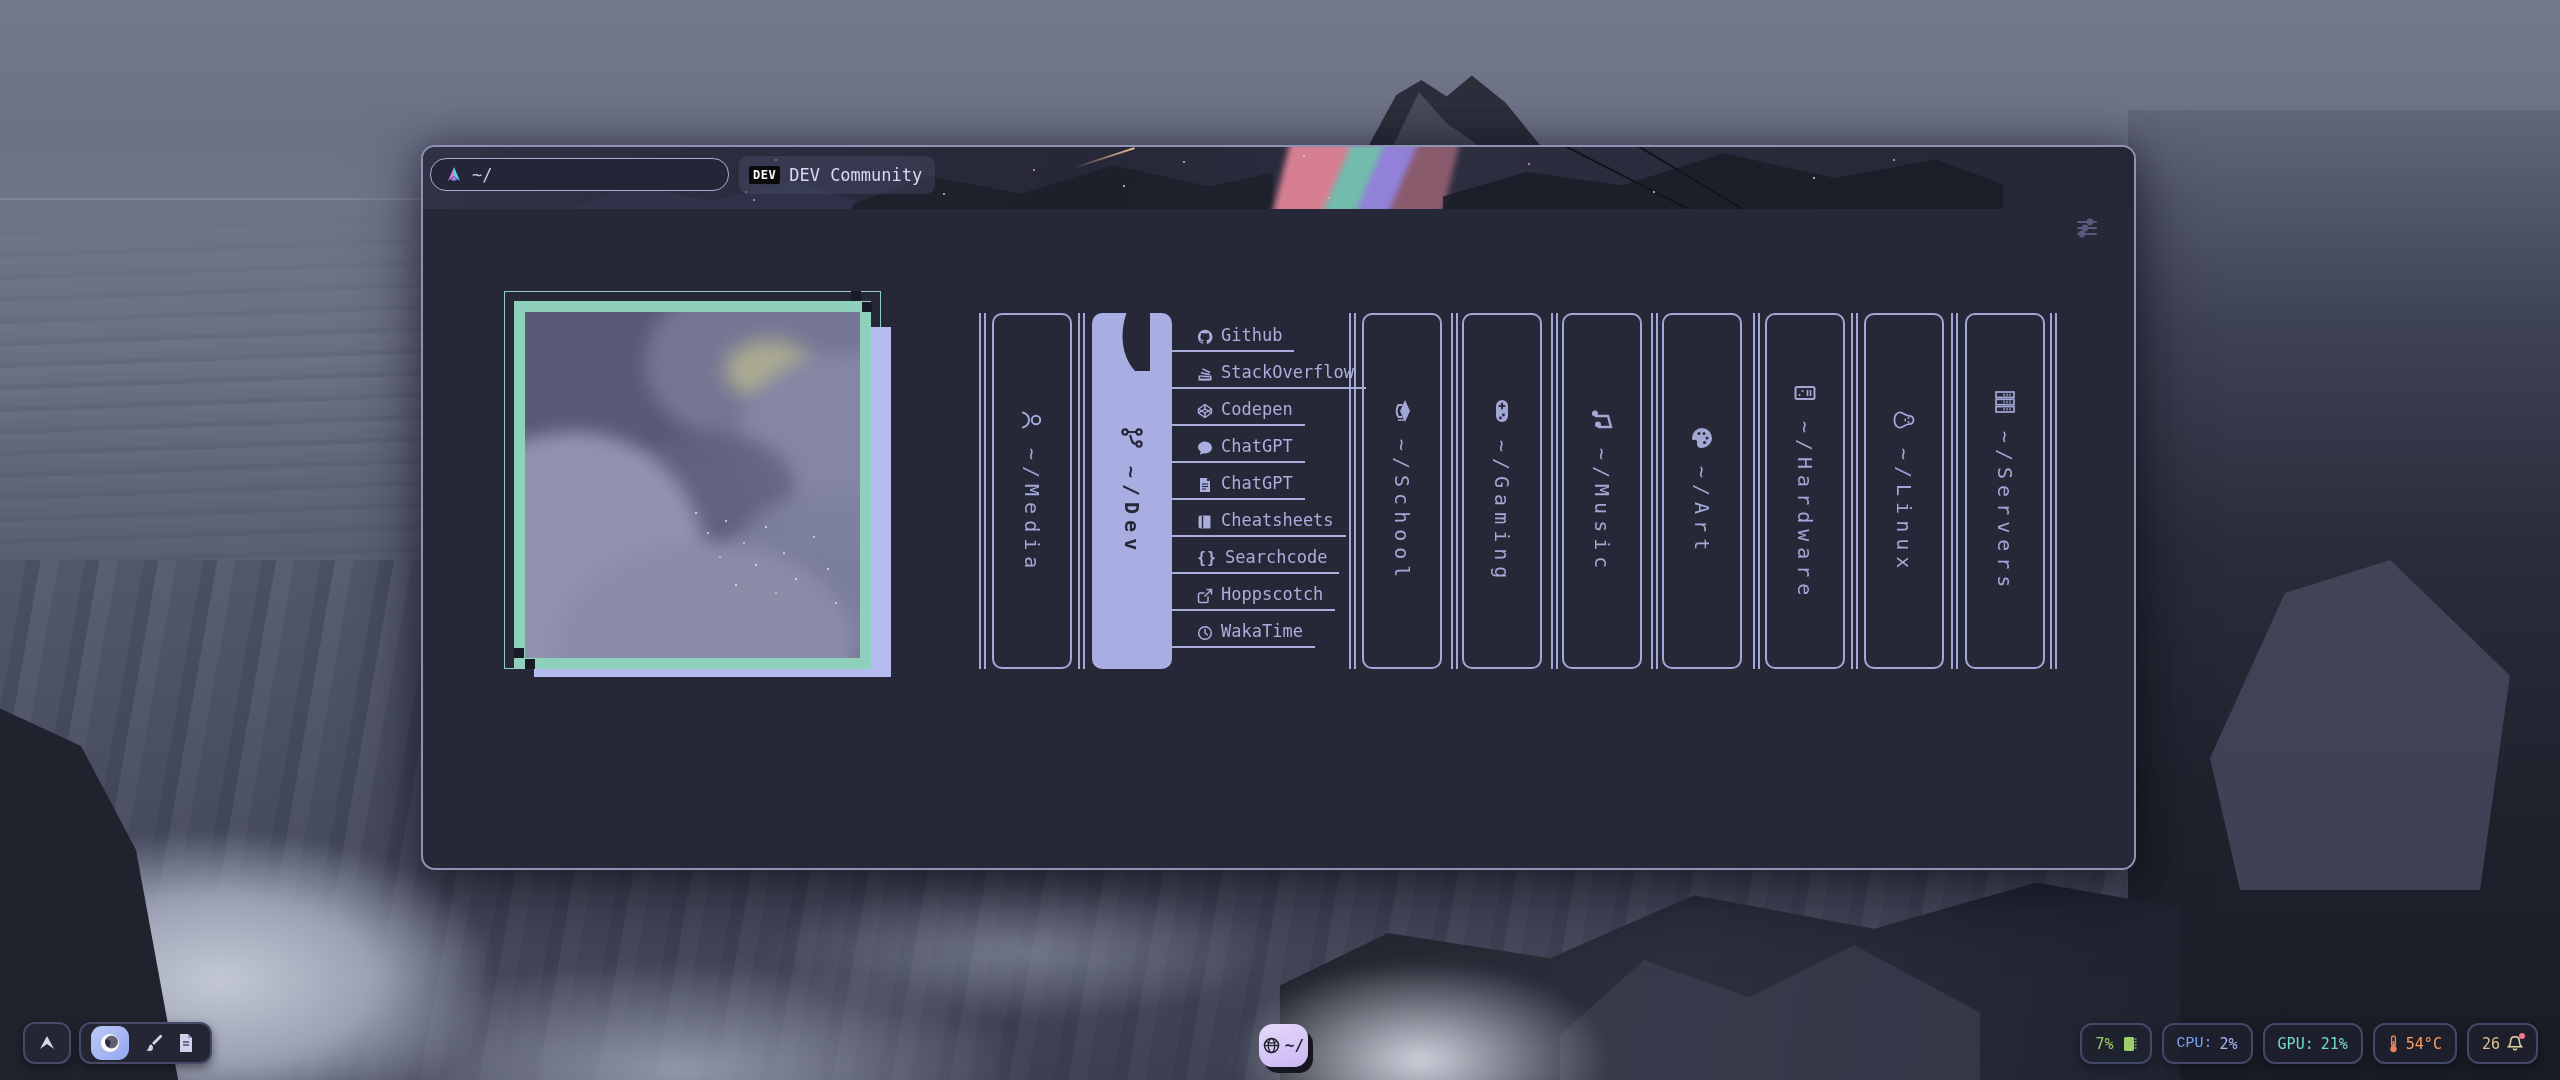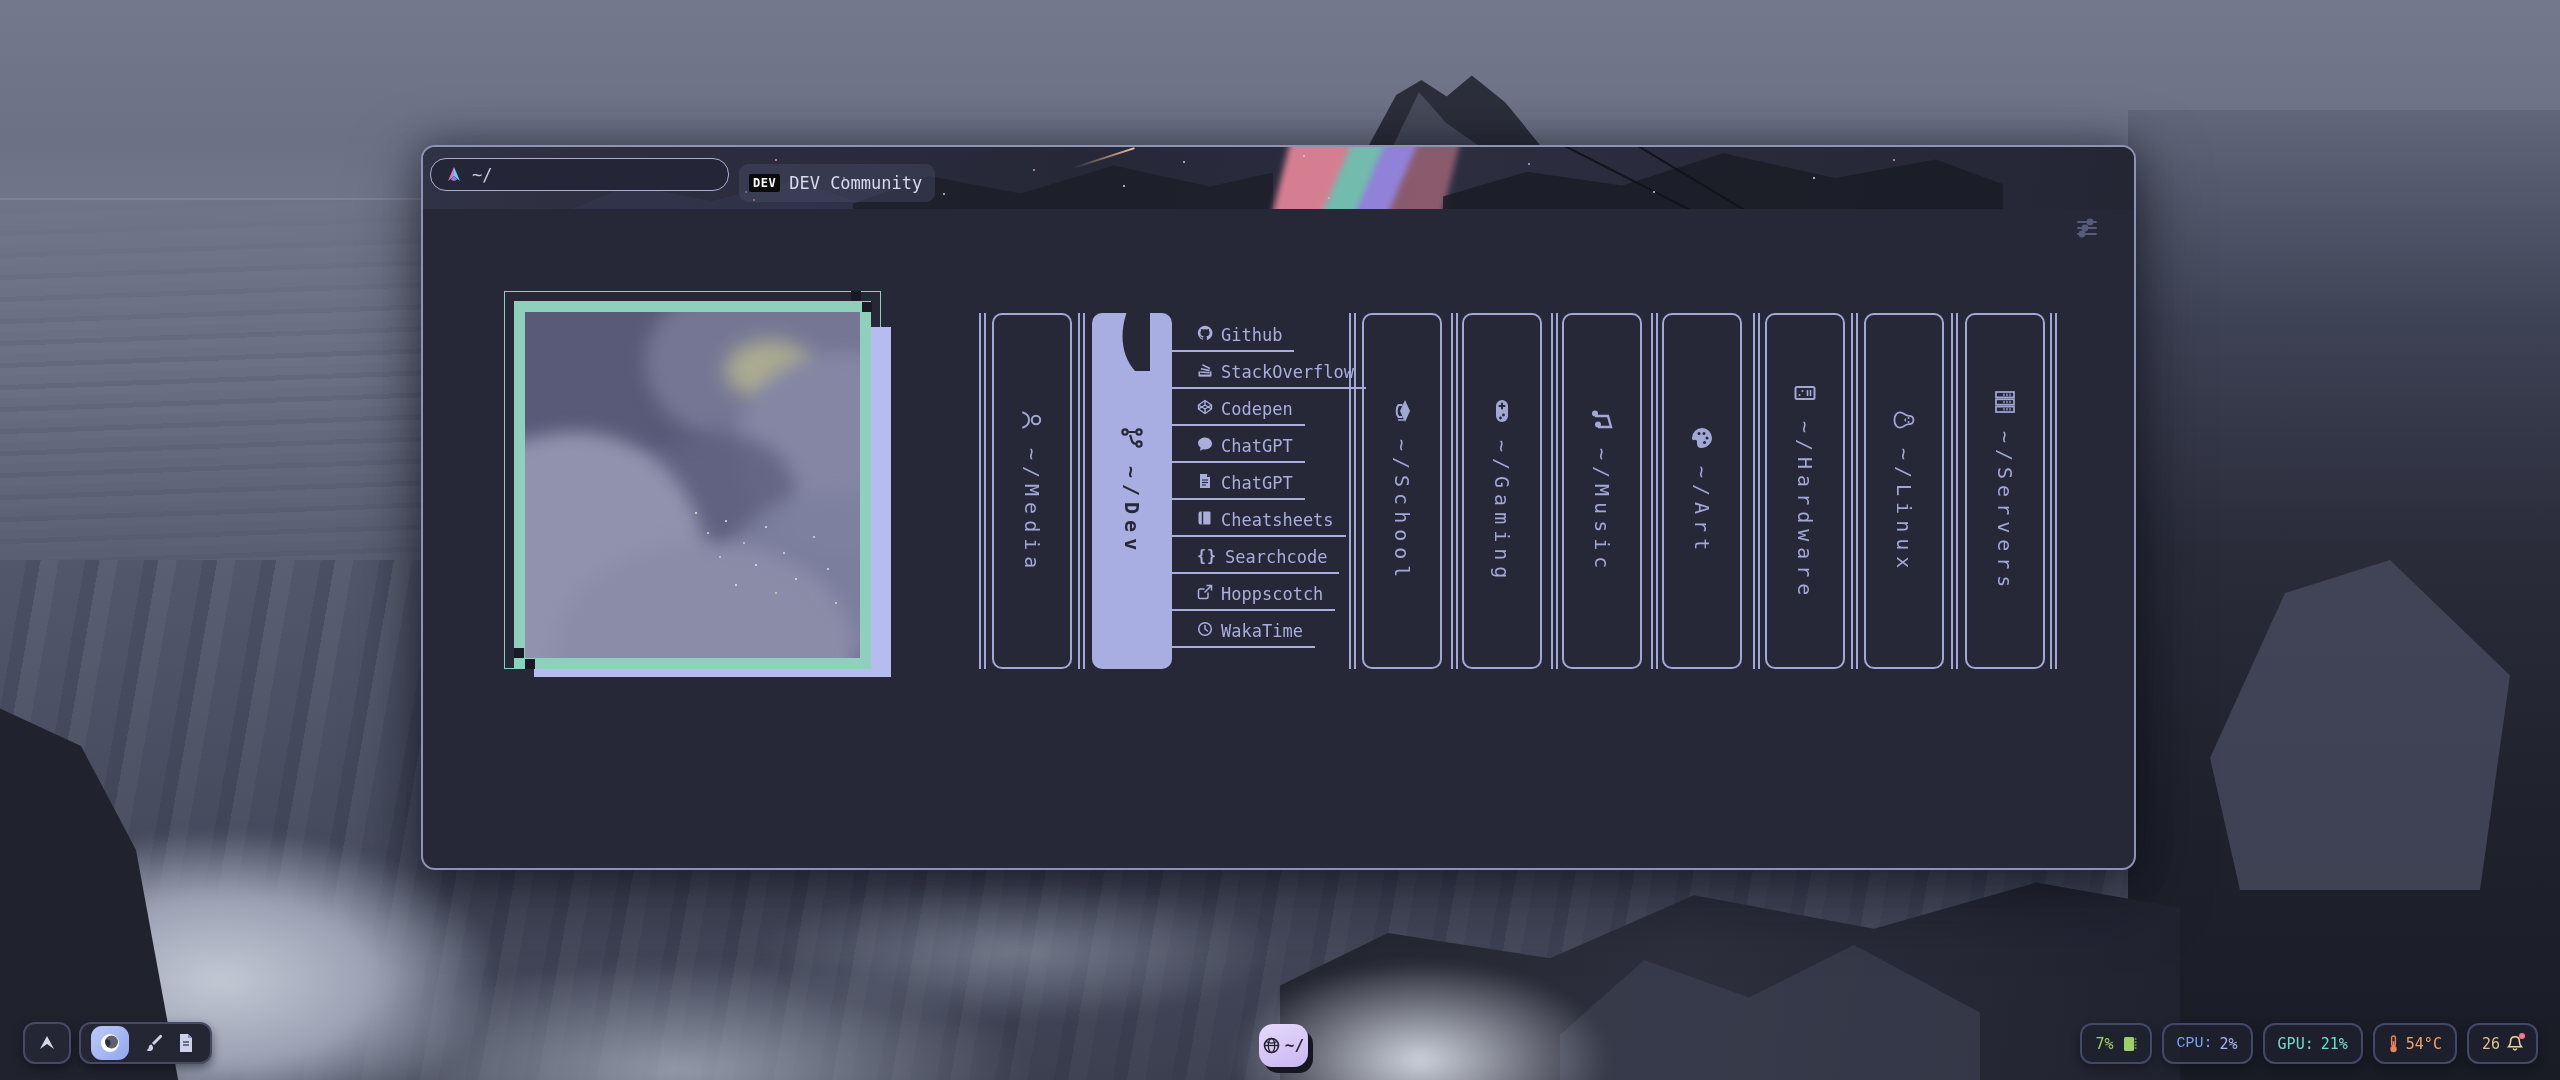--- a/index.html
+++ b/index.html
@@ -69,21 +69,21 @@
        box-shadow:180px 18px 0 #ccd0e6,260px 40px 0 #b9bdd6,352px 12px 0 #e89ab0,420px 30px 0 #ccd0e6,
        520px 46px 0 #c3c7de,610px 22px 0 #e89ab0,700px 38px 0 #d8dbee,760px 14px 0 #c3c7de,
        322px 44px 0 #e07a90,330px 52px 0 #e89ab0,905px 50px 0 #f0a8b8,1105px 16px 0 #e89ab0,
        1230px 44px 0 #ccd0e6,1390px 30px 0 #d8dbee,1470px 12px 0 #e89ab0,880px 8px 0 #ccd0e6;}
 
   .urlbar{position:absolute;left:7px;top:11px;width:299px;height:33px;box-sizing:border-box;
        background:#242637;border:1.5px solid #a9aed2;border-radius:16px;
        display:flex;align-items:center;gap:9px;padding:0 14px;z-index:5;}
   .urltext{color:#c6cae6;font-size:17px;}
   .tabpill{position:absolute;left:316px;top:9px;width:196px;height:38px;border-radius:9px;
-       background:rgba(72,76,102,.45);display:flex;align-items:center;gap:9px;padding:0 10px;box-sizing:border-box;z-index:4;margin-top:8px;}
+       background:rgba(72,76,102,.45);display:flex;align-items:center;gap:9px;padding:0 10px;box-sizing:border-box;z-index:4;}
   .devbadge{background:#0a0a0a;color:#fff;font-size:12px;font-weight:bold;letter-spacing:.5px;
        padding:3px 4px;border-radius:2px;line-height:1;}
   .tabtitle{color:#d7daf0;font-size:17px;white-space:nowrap;}
 
   .sliders{position:absolute;right:36px;top:70px;width:22px;height:22px;cursor:pointer;}
 
   
   .frame{position:absolute;left:81px;top:144px;width:480px;height:420px;}
   .fr-outline-teal{position:absolute;left:0;top:0;width:377px;height:378px;border:1.5px solid #8fd0bd;box-sizing:border-box;}
   .fr-shadow{position:absolute;left:30px;top:36px;width:357px;height:350px;background:#b7bcf0;}
@@ -113,21 +113,21 @@
        border-left:2px solid #a2a8d6;border-right:2px solid #a2a8d6;}
   .spine{position:absolute;top:0;width:80px;height:356px;box-sizing:border-box;
        border:2px solid #a2a8d6;border-radius:10px;display:flex;flex-direction:column;
        align-items:center;justify-content:center;gap:16px;cursor:pointer;}
   .spine svg{transform:rotate(90deg);}
   .sp-label{writing-mode:vertical-rl;color:#a2a8d6;font-size:20px;letter-spacing:6px;white-space:nowrap;}
   .spine.dev{border:none;background:#a9aee2;}
   .spine.dev .sp-label{color:#262737;font-weight:bold;}
   .devnotch{position:absolute;left:0;top:0;width:100%;height:36px;}
   .dlinks{position:absolute;left:192px;top:12px;display:flex;flex-direction:column;align-items:flex-start;}
-  .dlink{display:flex;align-items:flex-start;gap:8px;color:#a9aedd;font-size:17px;
+  .dlink{display:flex;align-items:flex-end;gap:8px;color:#a9aedd;font-size:17px;
        border-bottom:2px solid #a9aedd;padding:0 12px 5px 26px;margin-bottom:10px;
        width:max-content;cursor:pointer;white-space:nowrap;}
   .dlink .braces{font-size:15px;font-weight:bold;letter-spacing:1px;}
 
   
   .search{position:absolute;left:41px;bottom:32px;width:1643px;}
   .search input{width:100%;background:transparent;border:none;outline:none;
        border-bottom:1.5px solid #6a6f8e;color:#b9bdd8;
        font-family:"DejaVu Sans Mono","Liberation Mono",monospace;
        font-size:29px;letter-spacing:7px;padding:6px 2px 14px 2px;}

